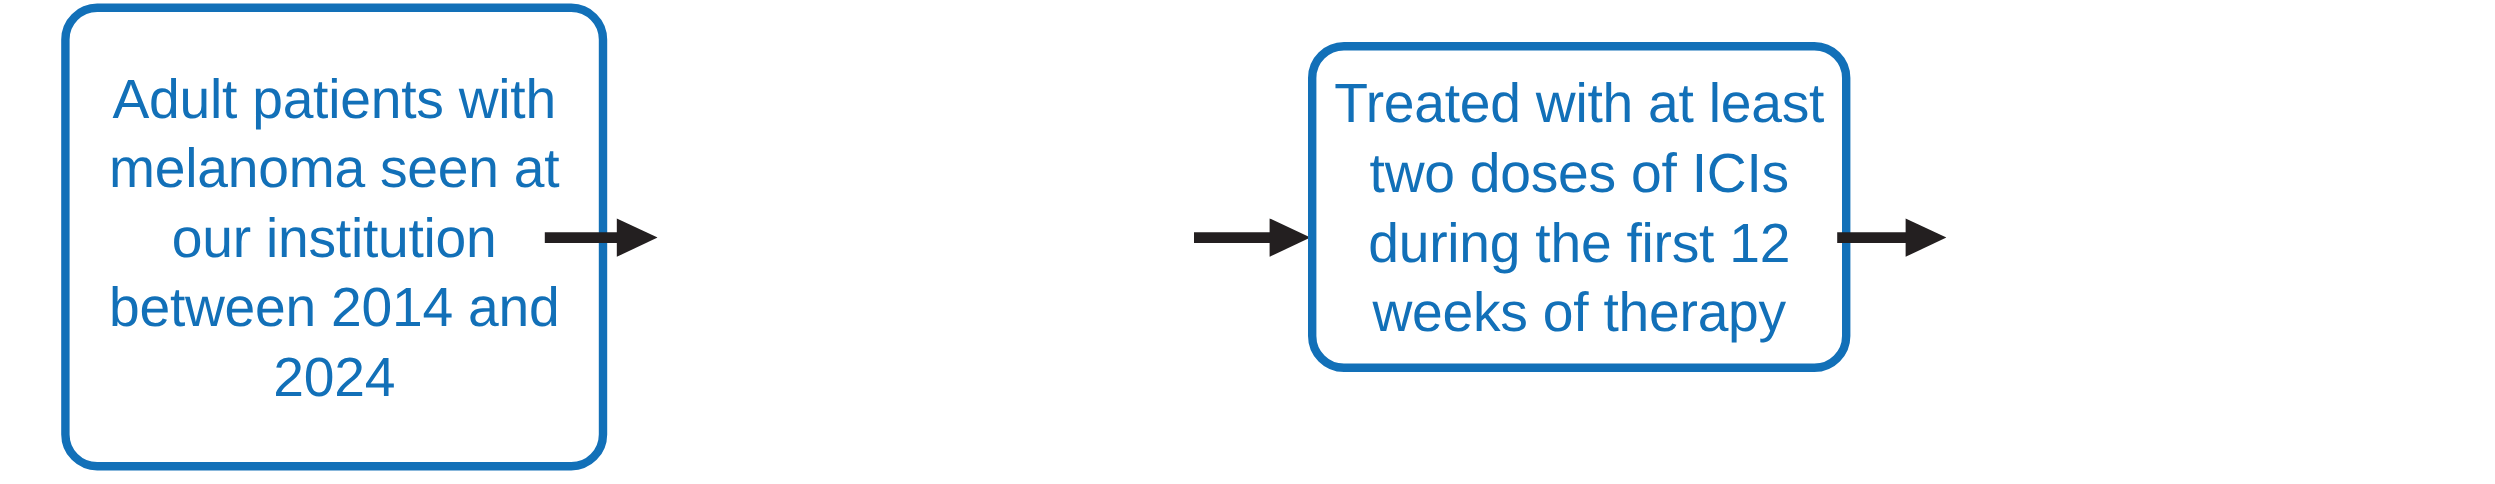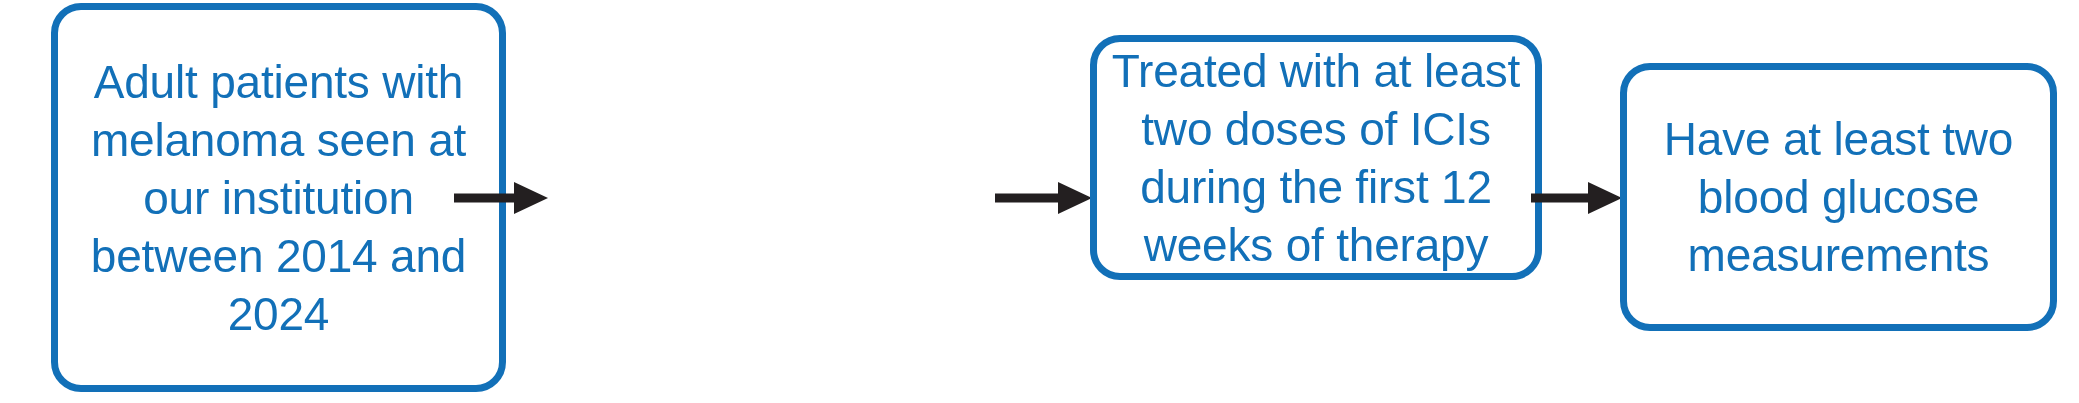--- a/index.html
+++ b/index.html
@@ -33,21 +33,21 @@
     font-size: 46px;
     line-height: 58px;
     text-align: center;
     letter-spacing: -0.2px;
     white-space: pre-line;
     padding: 0 6px;
   }
   
   #box-1 { left: 3px;    top: 3px;   width: 455px; height: 389px; margin-left: 48px; }
   #box-2 { left: 548px;  top: 63px;  width: 447px; height: 268px; }
-  #box-3 { left: 1090px; top: 35px;  width: 452px; height: 245px; }
+  #box-3 { left: 1090px; top: 35px;  width: 452px; height: 275px; }
   #box-4 { left: 1620px; top: 63px;  width: 437px; height: 268px; }
 
   .flow-arrow {
     position: absolute;
     height: 40px;
     top: 178px;
   }
   .flow-arrow svg { display: block; }
 
   #arrow-1 { left: 452px;  width: 96px; }
@@ -82,17 +82,14 @@
     <div class="flow-box-label">Treated with at least two doses of ICIs during the first 12 weeks of therapy</div>
   </div>
 
   <div class="flow-arrow" id="arrow-3">
     <svg width="93" height="40" viewBox="0 0 93 40" aria-hidden="true">
       <line x1="2" y1="20" x2="65" y2="20" stroke="#231f20" stroke-width="9"></line>
       <polygon points="59,4 93,20 59,36" fill="#231f20"></polygon>
     </svg>
   </div>
 
-  <div class="flow-box" id="box-4">
-    <div class="flow-box-label">Have at least two blood glucose measurements</div>
-  </div>
 
 </div>
 
 </body></html>

